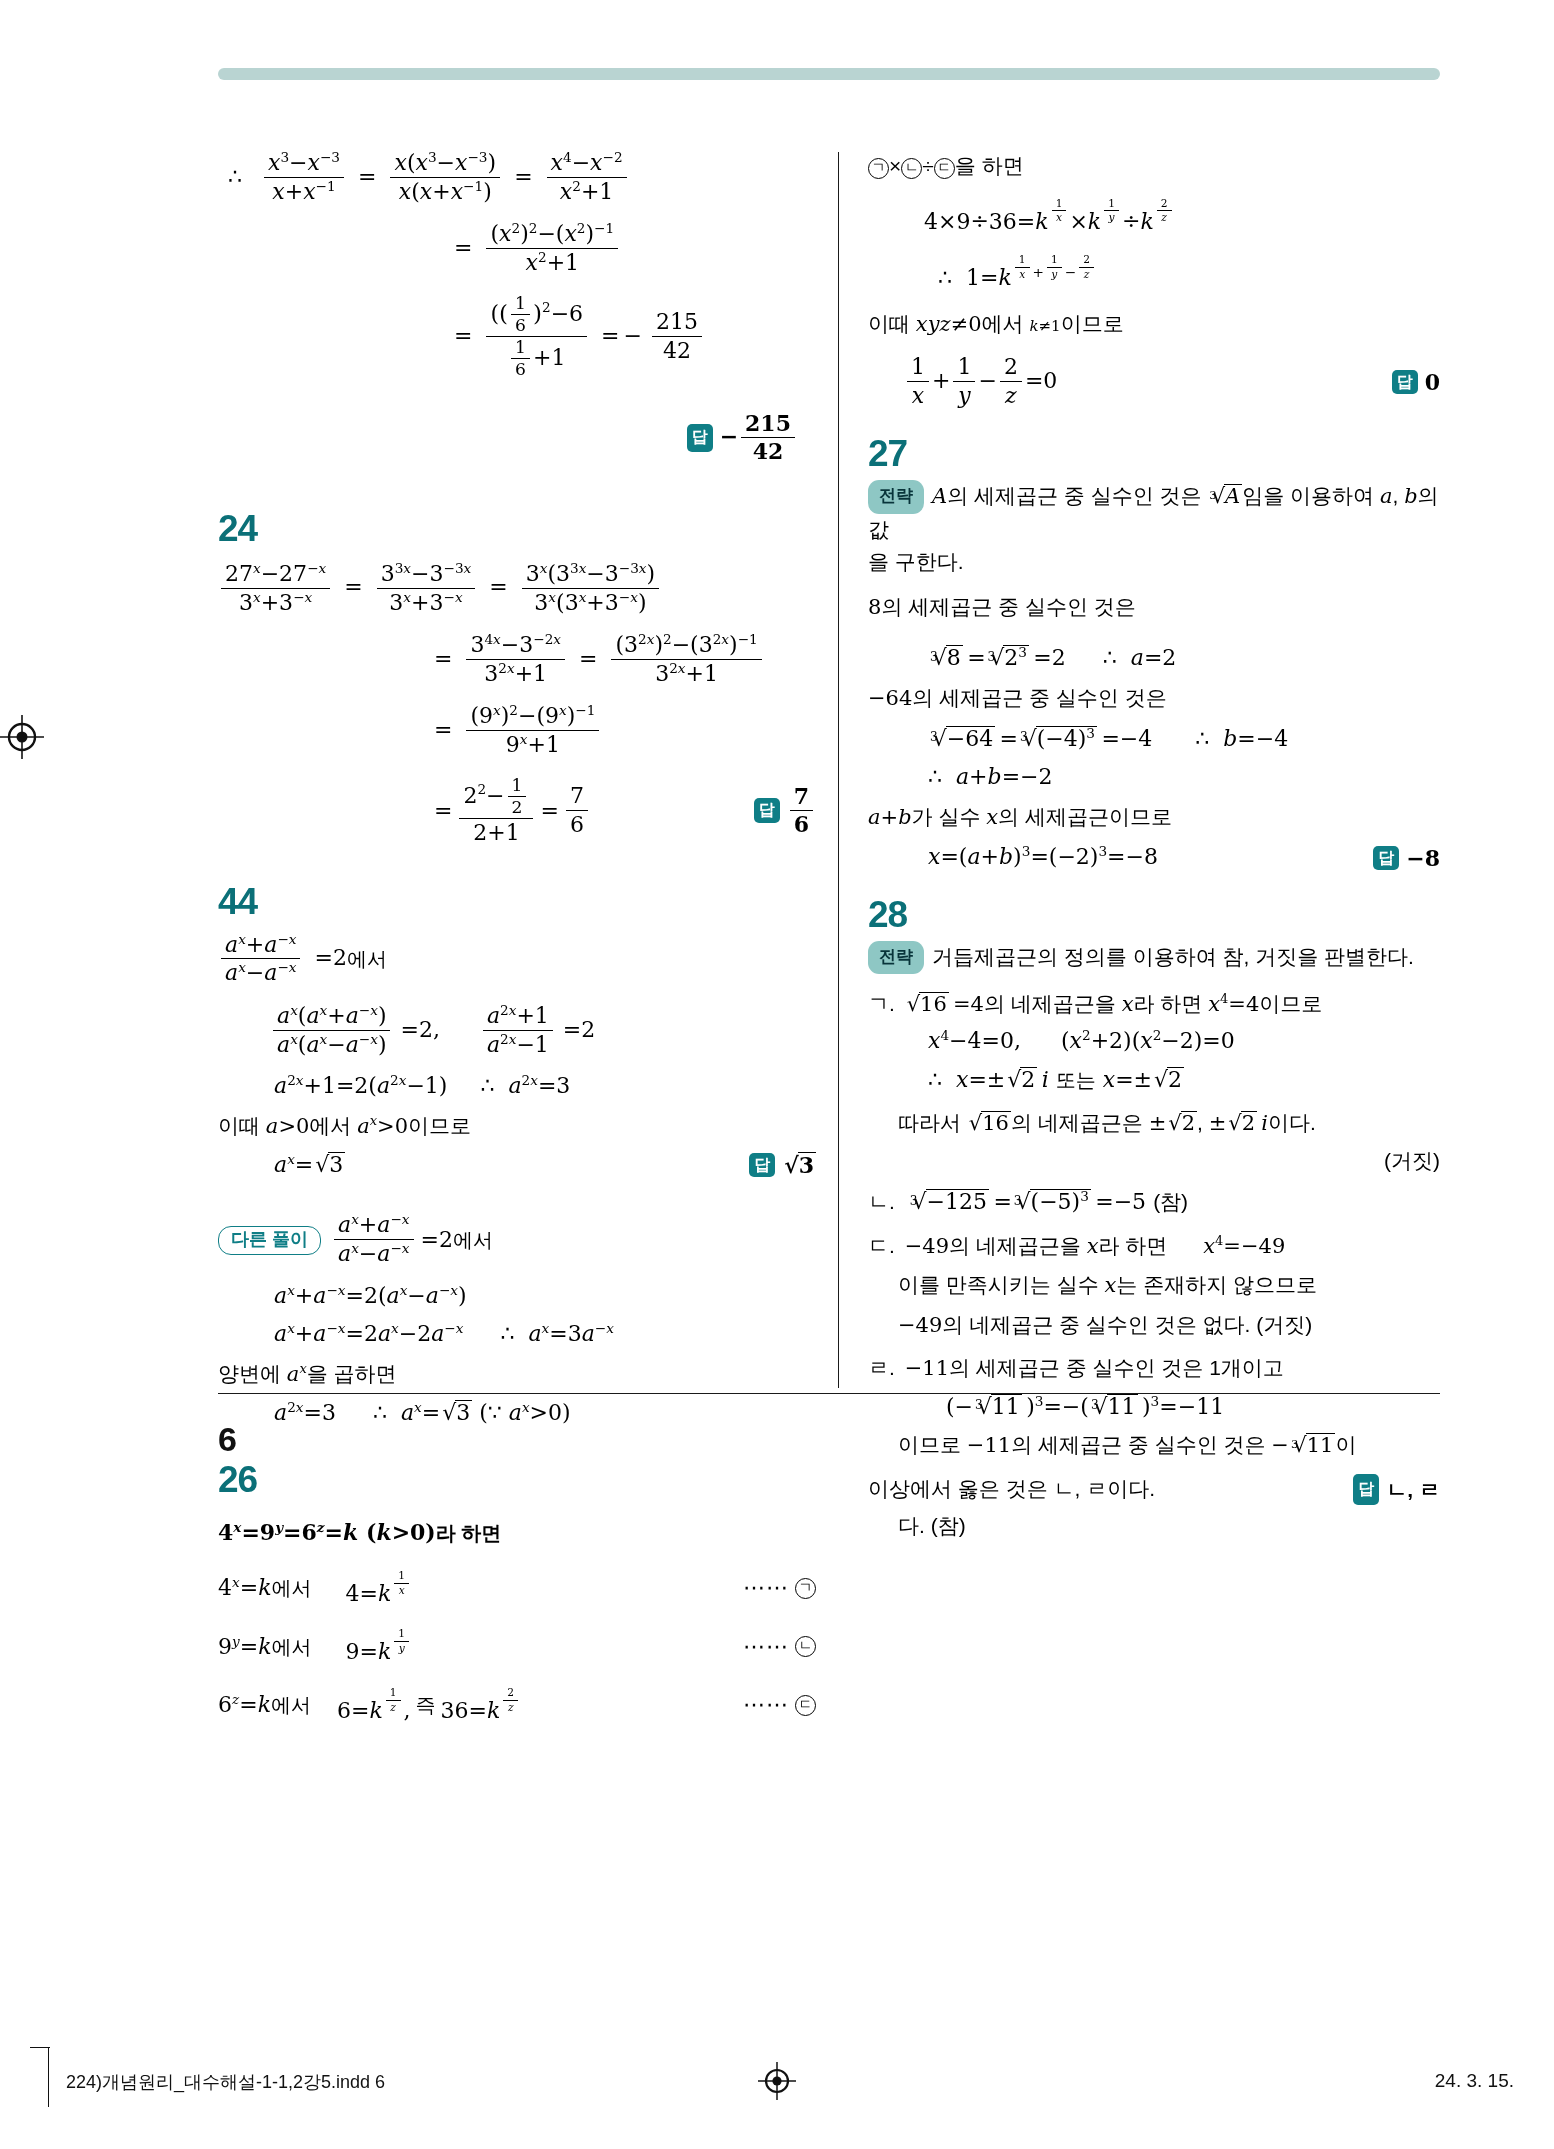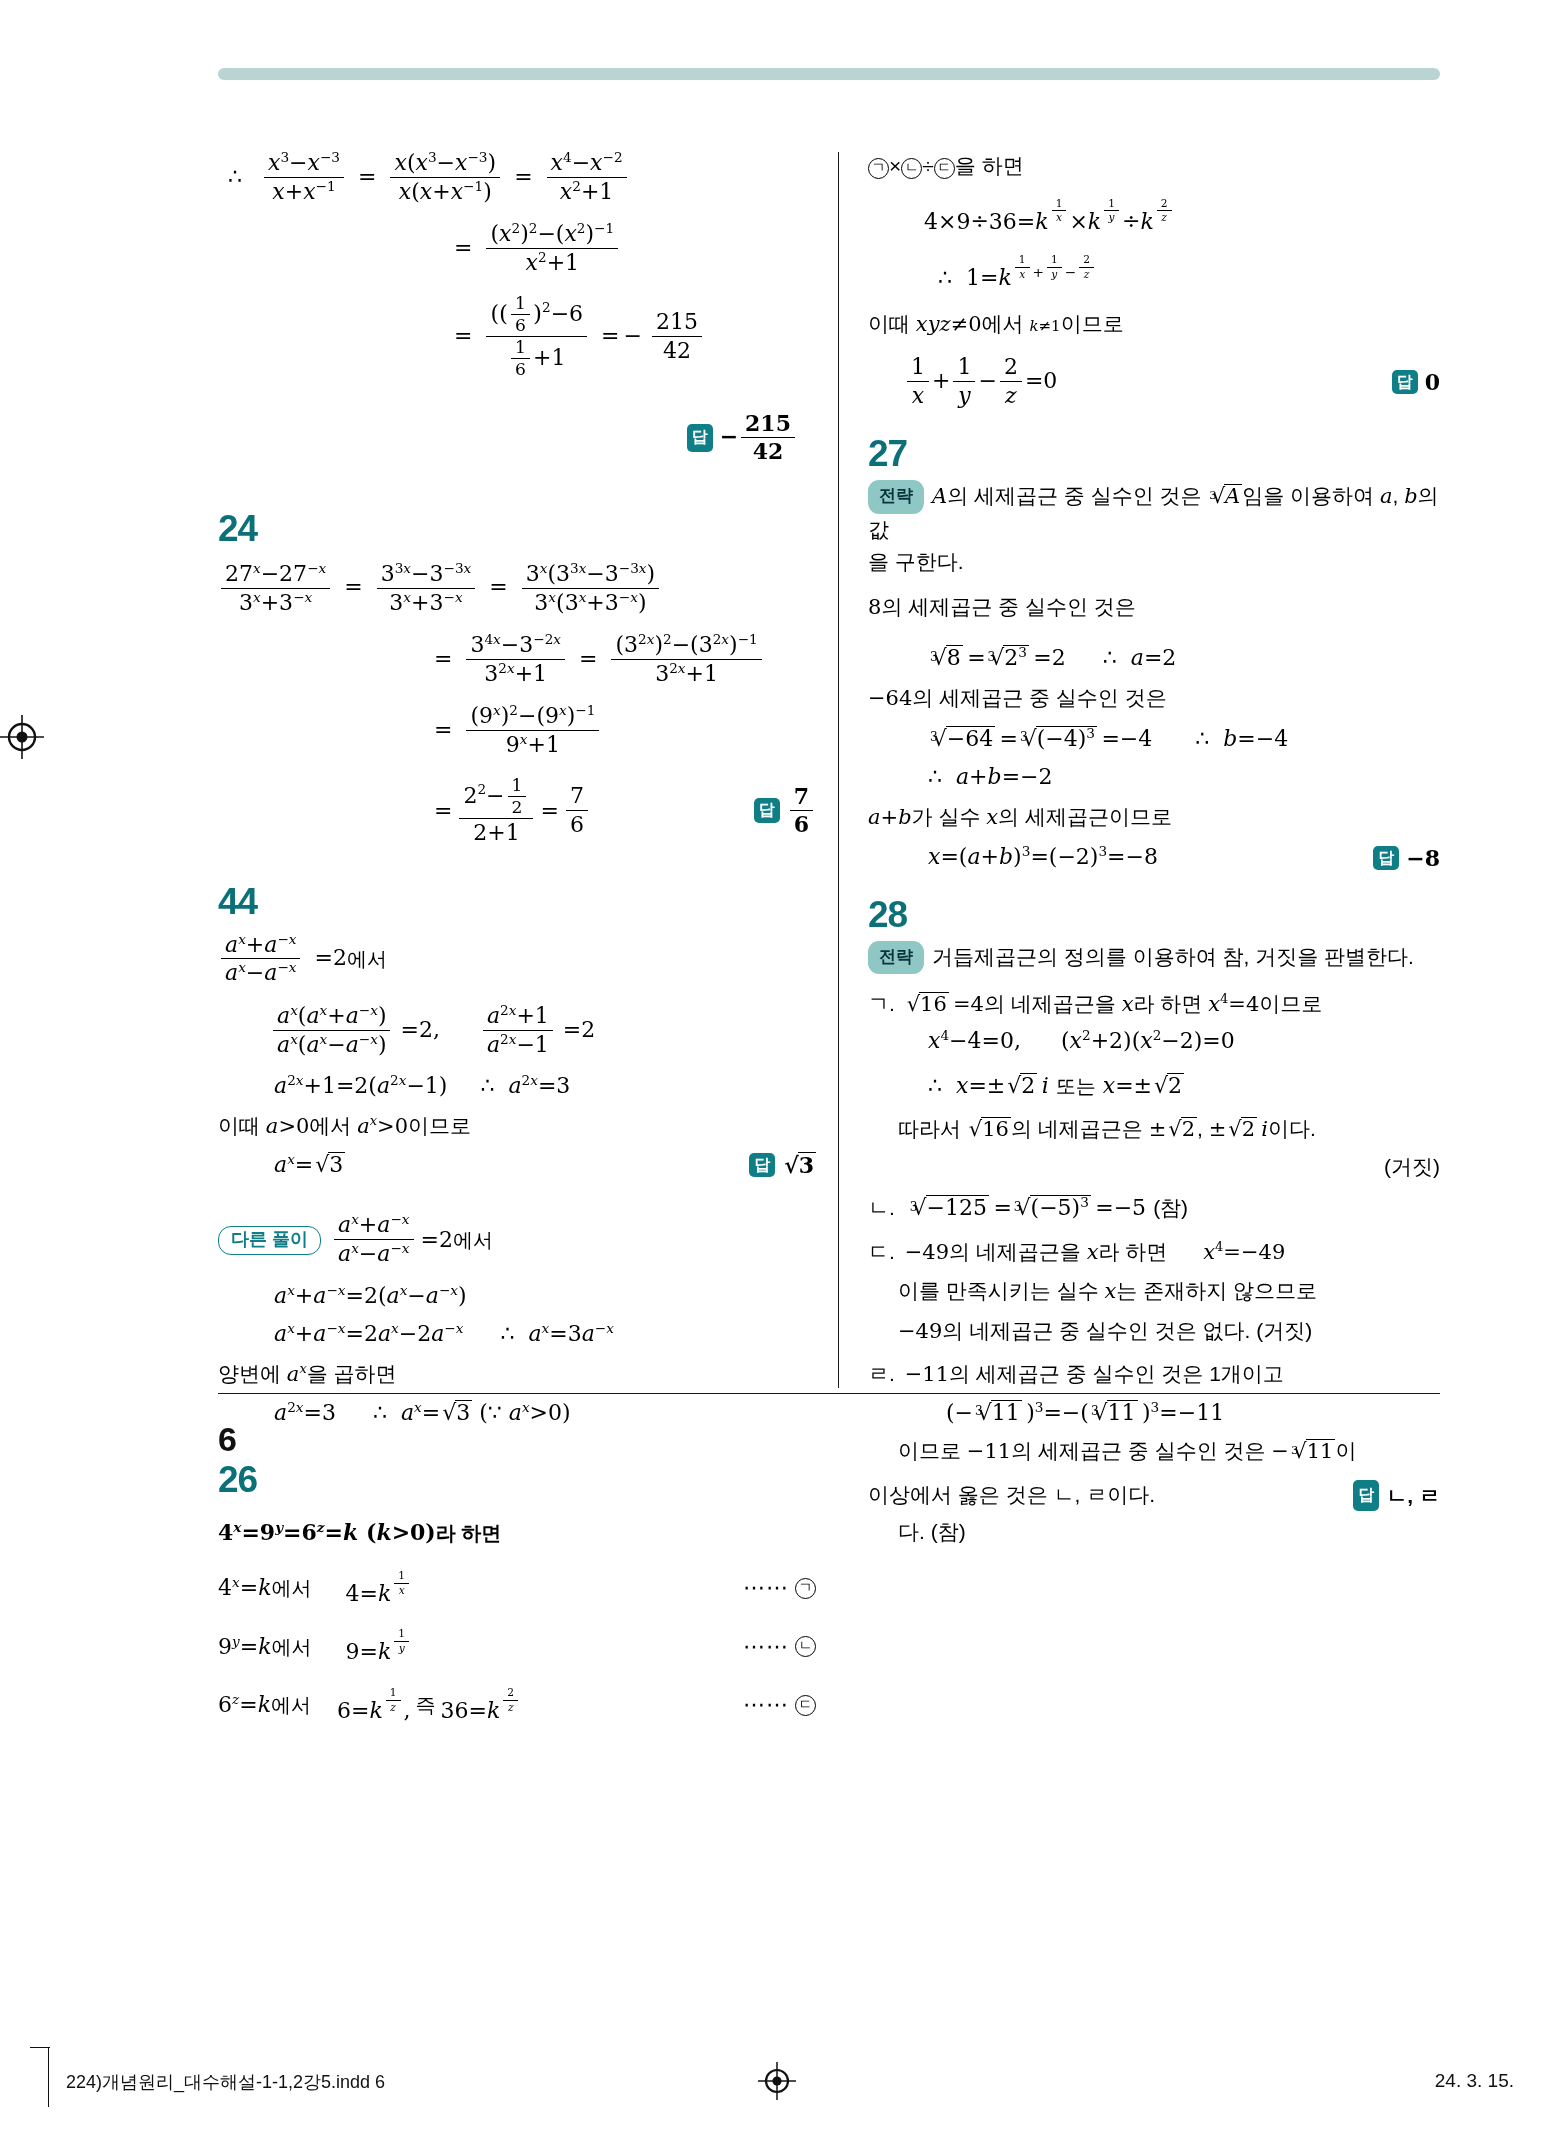--- a/index.html
+++ b/index.html
@@ -358,21 +358,21 @@
 
     <div class="kr" style="margin-top:14px;">
       <span>ㄱ.</span>
       <span class="math" style="font-size:21px;margin-left:4px;"><span class="rad"><span class="radsym">√</span><span class="radbody">16</span></span> =4</span>의 네제곱근을 <span class="math" style="font-size:21px;"><i class="m">x</i></span>라 하면 <span class="math" style="font-size:21px;"><i class="m">x</i><sup>4</sup>=4</span>이므로
     </div>
 
     <div class="math" style="margin-top:10px;margin-left:60px;">
       <i class="m">x</i><sup>4</sup>−4=0,<span style="display:inline-block;width:40px;"></span>(<i class="m">x</i><sup>2</sup>+2)(<i class="m">x</i><sup>2</sup>−2)=0
     </div>
 
-    <div class="math" style="margin-top:18px;margin-left:60px;">
+    <div class="math" style="margin-top:12px;margin-left:60px;">
       ∴&nbsp; <i class="m">x</i>=±<span class="rad"><span class="radsym">√</span><span class="radbody">2</span></span> <i class="m">i</i> <span class="kr" style="font-size:20px;">또는</span> <i class="m">x</i>=±<span class="rad"><span class="radsym">√</span><span class="radbody">2</span></span>
     </div>
 
     <div class="kr" style="margin-top:12px;margin-left:30px;">
       따라서 <span class="math" style="font-size:21px;"><span class="rad"><span class="radsym">√</span><span class="radbody">16</span></span></span>의 네제곱근은 <span class="math" style="font-size:21px;">±<span class="rad"><span class="radsym">√</span><span class="radbody">2</span></span></span>, <span class="math" style="font-size:21px;">±<span class="rad"><span class="radsym">√</span><span class="radbody">2</span></span> <i class="m">i</i></span>이다.
     </div>
 
     <div class="kr" style="margin-top:6px;text-align:right;">(거짓)</div>
 
     <div class="math" style="margin-top:10px;font-size:22px;">

